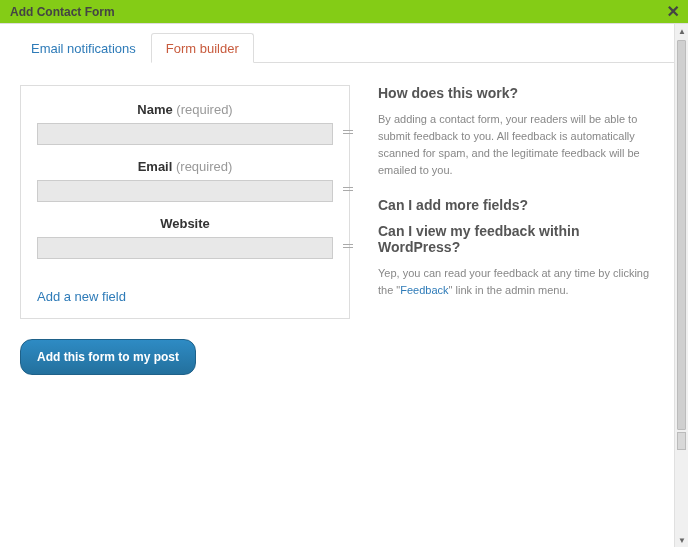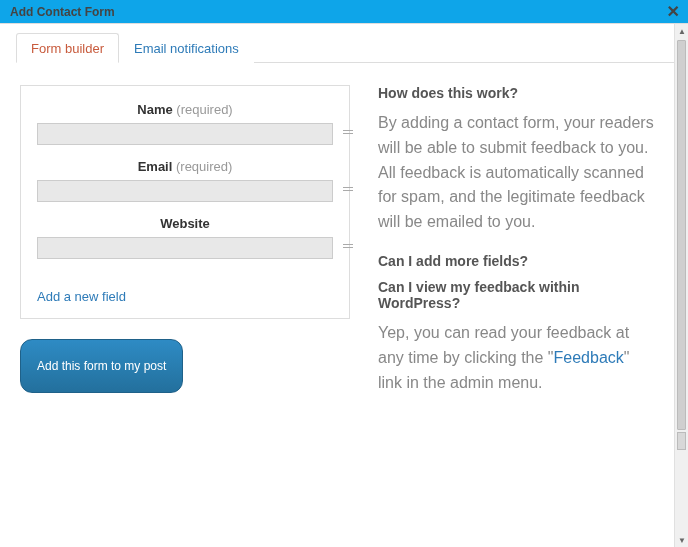--- a/index.html
+++ b/index.html
@@ -8,21 +8,21 @@
     font-size: 13px;
     color: #333;
     background: #fff;
     width: 688px;
     height: 547px;
     overflow: hidden;
     position: relative;
   }
   .titlebar {
     height: 24px;
-    background: #0ea5e9;
+    background: #84cc16;
     border-bottom: 1px solid #ddd;
     display: flex;
     align-items: center;
     justify-content: space-between;
     padding: 0 8px 0 10px;
     font-size: 12px;
     font-weight: bold;
     color: #444;
   }
   .close-x {
@@ -130,34 +130,34 @@
     cursor: pointer;
     display: inline-block;
     margin-top: 20px;
   }
   .submit-btn {
     margin-top: 20px;
     background: linear-gradient(#2e8bc4, #23709d);
     color: #fff;
     border: 1px solid #1f6189;
     border-radius: 12px;
-    padding: 19px 16px;
-    font-size: 12px;
-    font-weight: normal;
+    padding: 10px 16px;
+    font-size: 12px;
+    font-weight: bold;
     cursor: pointer;
   }
   .right-col h3 {
     font-size: 14px;
     font-weight: bold;
     color: #555;
     margin-bottom: 10px;
     margin-top: 0;
   }
   .right-col p {
-    font-size: 16px;
+    font-size: 11px;
     line-height: 1.55;
     color: #888;
     margin-bottom: 18px;
   }
   .right-col a { color: #2e7bb8; cursor: pointer; text-decoration: none; }
   .scrollbar-vert {
     position: absolute;
     top: 24px;
     right: 0;
     width: 14px;
@@ -203,22 +203,22 @@
 <body>
 
 <div class="titlebar">
   <span>Add Contact Form</span>
   <span class="close-x">✕</span>
 </div>
 
 <div class="scroll-area">
 
   <div class="tabs">
+    <div class="tab">Email notifications</div>
     <div class="tab active">Form builder</div>
-    <div class="tab">Email notifications</div>
   </div>
 
   <div class="content">
 
     <div class="left-col">
 
       <div class="form-box">
 
         <div class="field-group">
           <label class="field-label">

